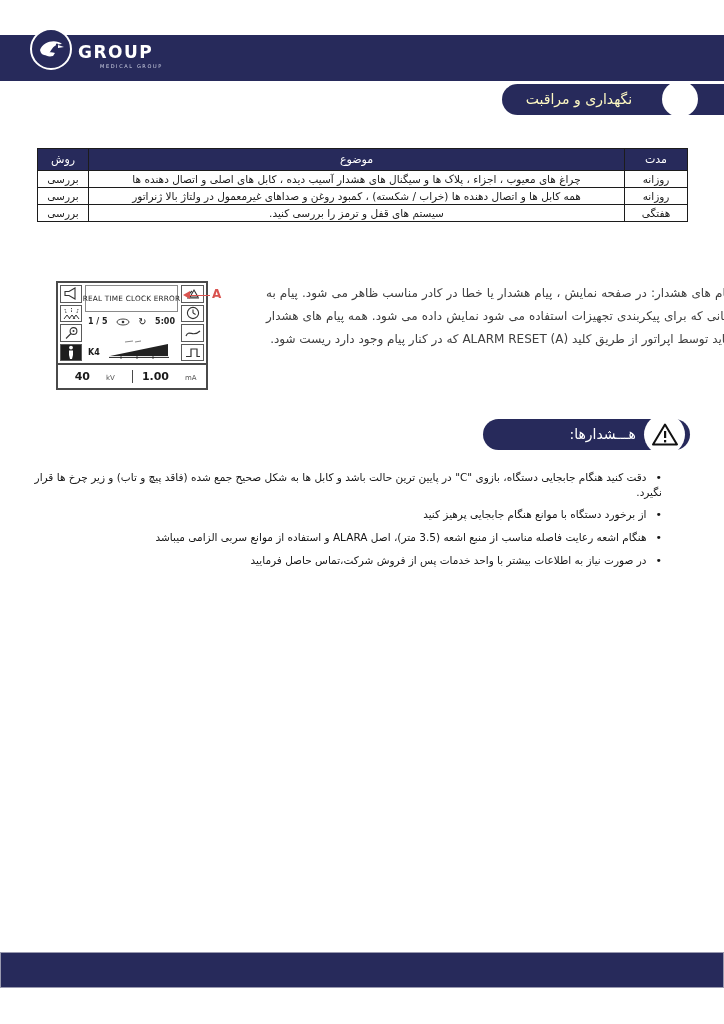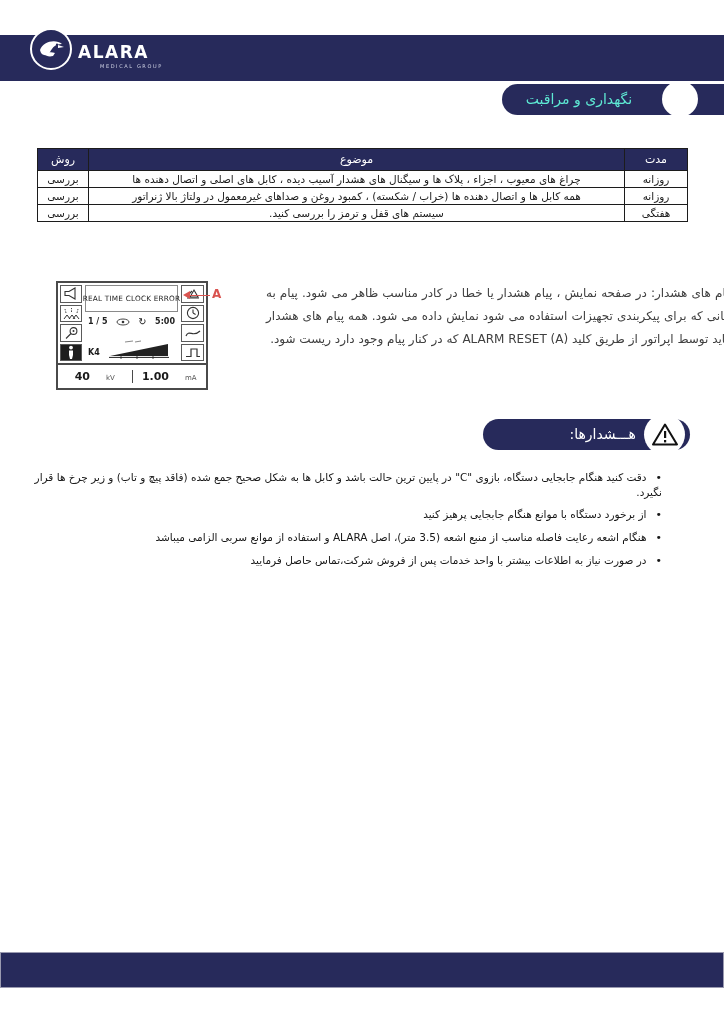--- a/index.html
+++ b/index.html
@@ -20,21 +20,21 @@
   .brand-name { position:absolute; left:78px; top:42px; color:#fff; font-size:17px; font-weight:bold; letter-spacing:1.5px; }
   .brand-sub  { position:absolute; left:100px; top:63px; color:#cfd2e4; font-size:5px; letter-spacing:1.6px; }
 
   
   .section-pill {
     position:absolute; left:502px; top:84px; width:222px; height:31px;
     background:#272a5b; border-radius:16px 0 0 16px;
   }
   .section-pill .pill-text {
     display:block; height:42px; line-height:31px; text-align:center;
-    padding-right:68px; color:#5eead4; font-size:14px; direction:rtl;
+    padding-right:68px; color:#fef9c3; font-size:14px; direction:rtl;
   }
   .pill-notch {
     position:absolute; left:662px; top:81px; width:36px; height:36px;
     background:#ffffff; border-radius:50%;
   }
 
   
   table.maint {
     position:absolute; left:37px; top:148px; width:651px;
     border-collapse:collapse; direction:rtl; table-layout:fixed;
@@ -124,21 +124,21 @@
     <span>
       <svg width="30" height="26" viewBox="0 0 30 26">
         <path d="M4,14 C7,5 20,3 26,8 C19,8 17,11 14,16 C11,21 5,20 4,14 Z" fill="#ffffff"></path>
         <path d="M22,9 L28,11 L22,12 Z" fill="#ffffff"></path>
         <circle cx="21" cy="8.6" r="1.1" fill="#272a5b"></circle>
         <path d="M8,18 C12,16 16,16 19,17 L17,20 C13,21 10,20 8,18 Z" fill="#ffffff"></path>
       </svg>
     </span>
   </div>
 </div>
-<div class="brand-name">ALARA</div>
+<div class="brand-name">GROUP</div>
 <div class="brand-sub">MEDICAL GROUP</div>
 
 <div class="section-pill">
   <span class="pill-text">نگهداری و مراقبت</span>
 </div>
 <div class="pill-notch"></div>
 
 <table class="maint">
   <colgroup>
       <col class="col-duration">

